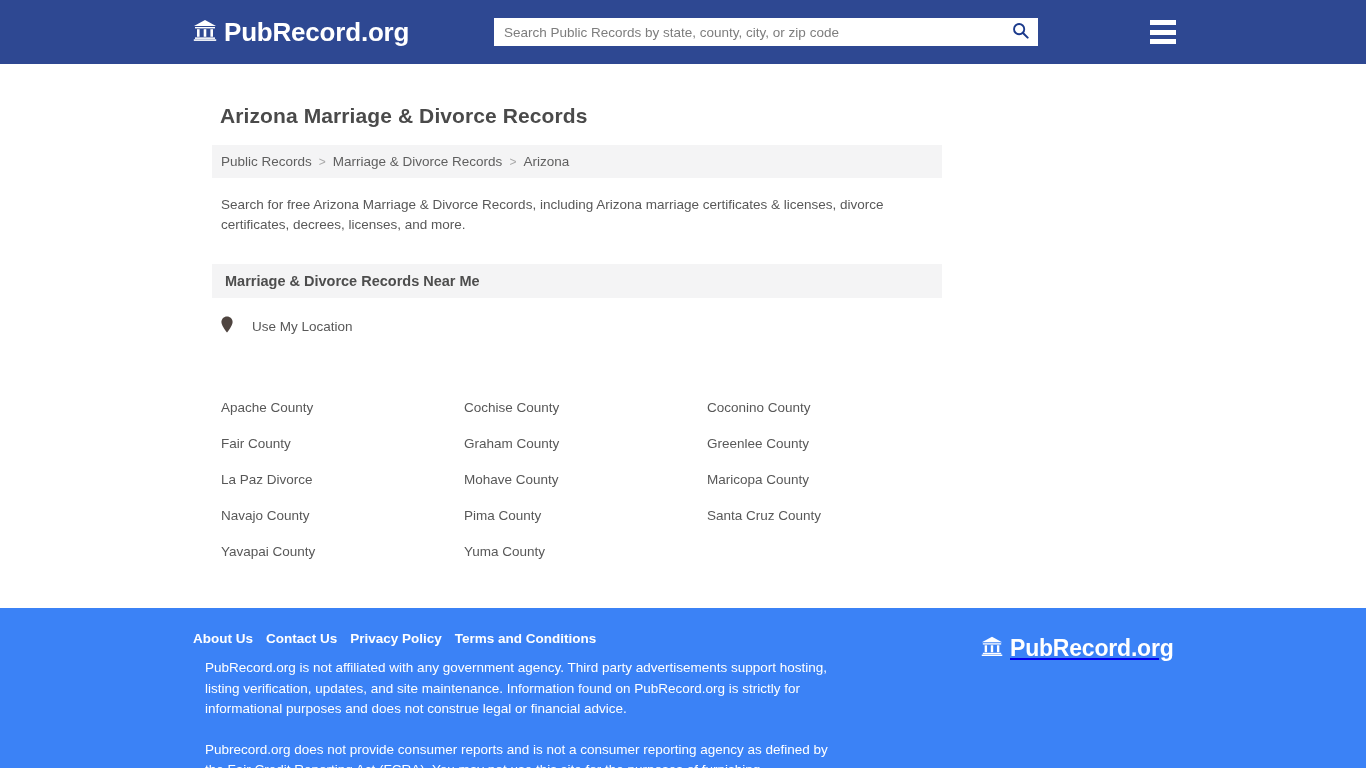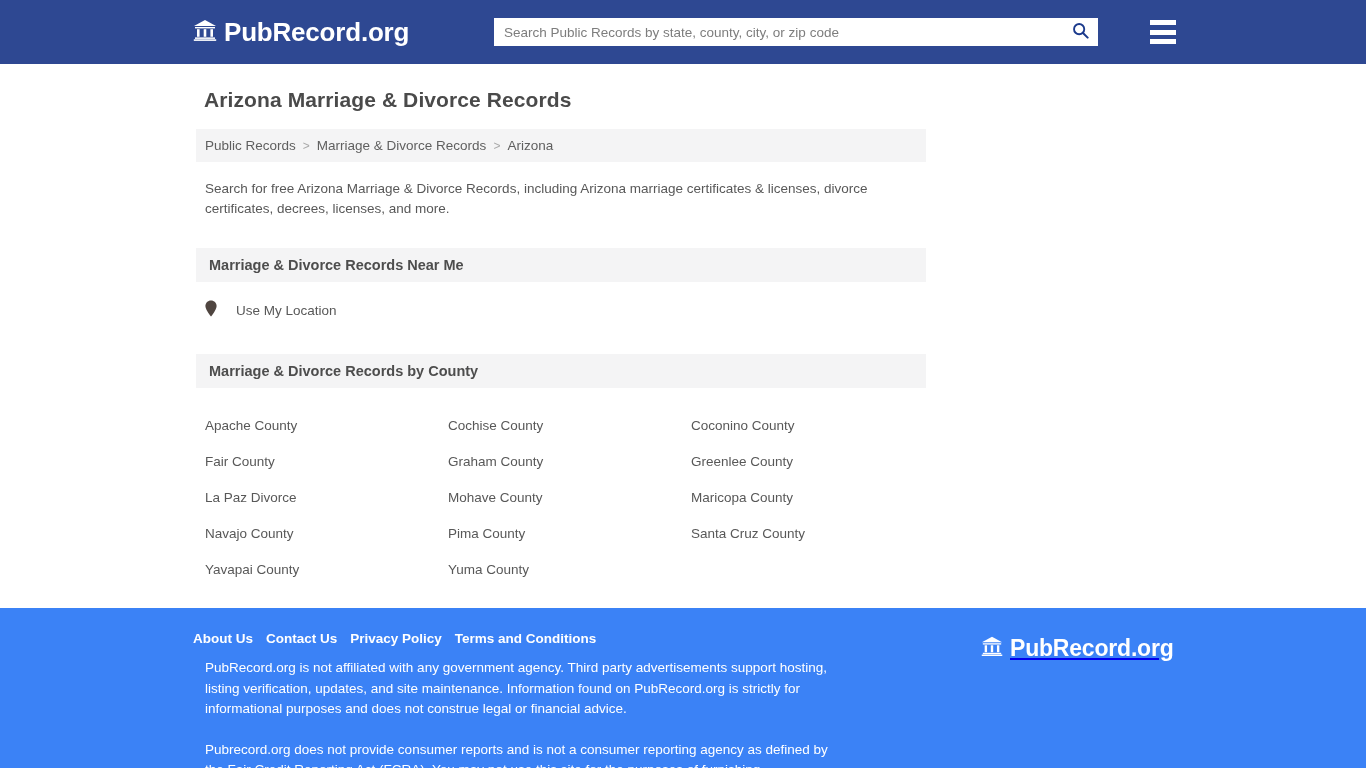--- a/index.html
+++ b/index.html
@@ -34,21 +34,21 @@
     font-size: 26px;
     font-weight: bold;
     letter-spacing: -0.2px;
     line-height: 1;
     white-space: nowrap;
   }
   .search-wrap {
     position: absolute;
     left: 494px;
     top: 18px;
-    width: 604px;
+    width: 544px;
     height: 28px;
     background: #ffffff;
     display: flex;
     align-items: flex-end;
     border: 1px solid #ffffff;
   }
   .search-input {
     flex: 1 1 auto;
     border: 0;
     outline: 0;
@@ -87,21 +87,21 @@
   .menu-btn span {
     display: block;
     height: 5px;
     width: 26px;
     background: #ffffff;
   }
 
   
   .main {
     background: #ffffff;
-    padding: 0;
+    padding: 16px;
     height: 544px;
   }
   .container {
     width: 730px;
     margin: 0 0 0 196px;
   }
   .page-title {
     margin: 0;
     padding: 24px 0 0 8px;
     font-size: 21px;
@@ -289,23 +289,20 @@
             <svg width="12" height="17" viewBox="0 0 12 17" aria-hidden="true">
               <path d="M6 0.4 C2.8 0.4 0.4 2.8 0.4 6 C0.4 10 6 16.6 6 16.6 C6 16.6 11.6 10 11.6 6 C11.6 2.8 9.2 0.4 6 0.4 Z" fill="#4f4540"></path>
             </svg>
           </span>
           <span class="label">Use My Location</span>
         </a>
       </div>
     </section>
 
     <section class="panel">
-      <div class="panel-head">
-        <h2>Marriage &amp; Divorce Records by County</h2>
-      </div>
       <div class="county-grid">
         <a class="county-link" href="#">Apache County</a>
         <a class="county-link" href="#">Cochise County</a>
         <a class="county-link" href="#">Coconino County</a>
         <a class="county-link" href="#">Fair County</a>
         <a class="county-link" href="#">Graham County</a>
         <a class="county-link" href="#">Greenlee County</a>
         <a class="county-link" href="#">La Paz Divorce</a>
         <a class="county-link" href="#">Mohave County</a>
         <a class="county-link" href="#">Maricopa County</a>

